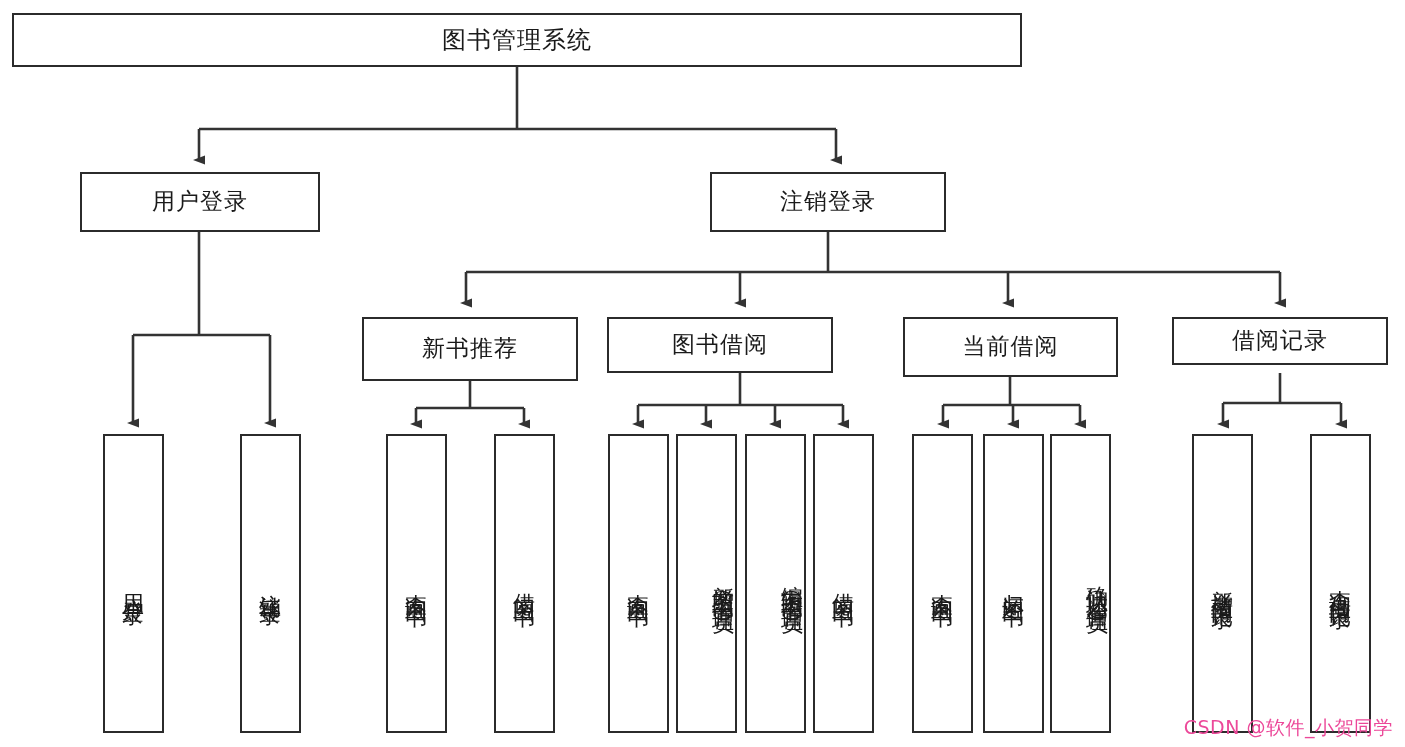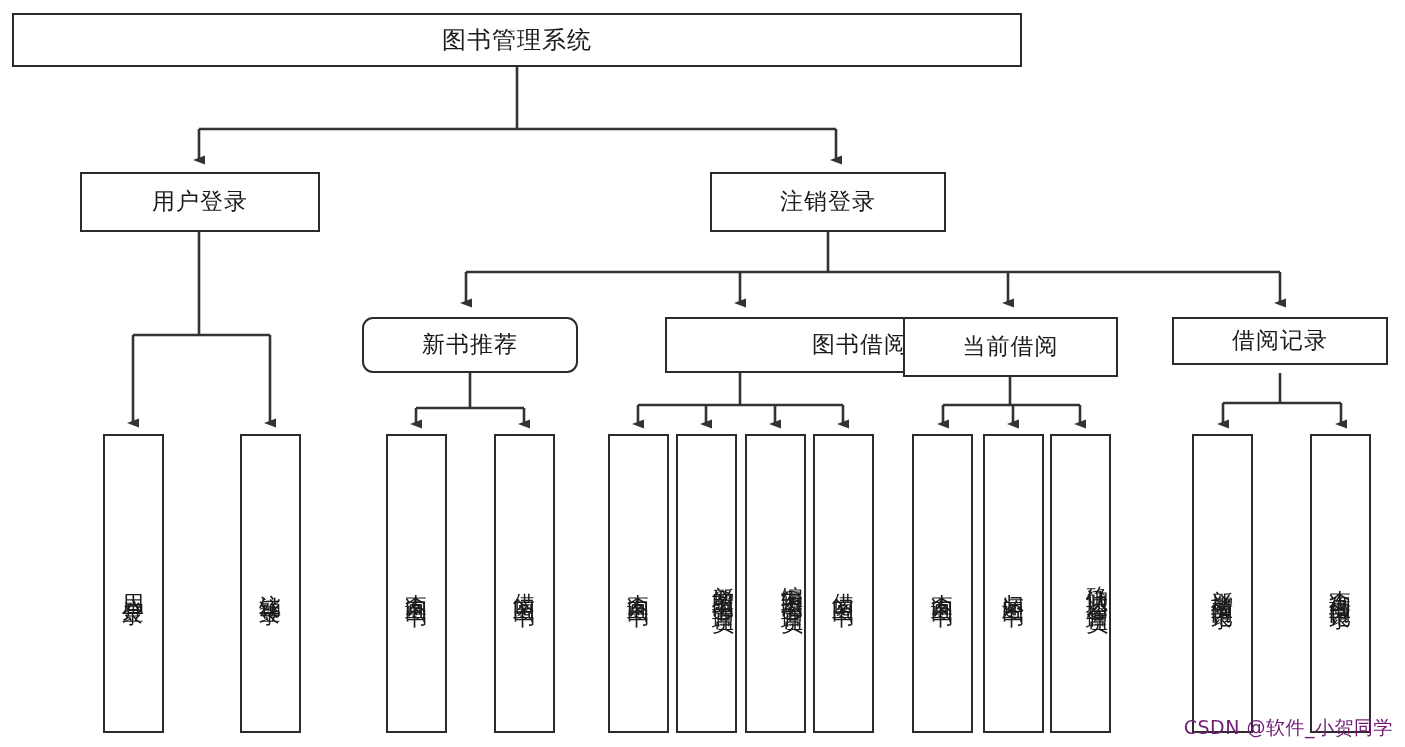--- a/index.html
+++ b/index.html
@@ -49,21 +49,21 @@
     justify-content:center;
     padding-top:4px;
     overflow:hidden;
   }
   .node.v.vshort{ align-items:center; padding-top:0; }
   .watermark{
     position:absolute;
     right:12px;
     bottom:6px;
     font-size:19px;
-    color:#701a75;
+    color:#ec4899;
     white-space:nowrap;
     z-index:3;
     letter-spacing:0.5px;
   }
 </style>
 </head>
 <body>
 
 <div id="canvas">
 
@@ -122,24 +122,24 @@
     <span>图书管理系统</span>
   </div>
 
   <div class="node h" style="left:80px;top:172px;width:240px;height:60px;">
     <span>用户登录</span>
   </div>
   <div class="node h" style="left:710px;top:172px;width:236px;height:60px;">
     <span>注销登录</span>
   </div>
 
-  <div class="node h" style="left:362px;top:317px;width:216px;height:56px;border-radius:11px;">
+  <div class="node h" style="left:362px;top:317px;width:216px;height:64px;">
     <span>新书推荐</span>
   </div>
-  <div class="node h" style="left:665px;top:317px;width:245px;height:56px;justify-content:flex-end;">
+  <div class="node h" style="left:607px;top:317px;width:226px;height:56px;">
     <span>图书借阅</span>
   </div>
   <div class="node h" style="left:903px;top:317px;width:215px;height:60px;">
     <span>当前借阅</span>
   </div>
   <div class="node h" style="left:1172px;top:317px;width:216px;height:48px;">
     <span>借阅记录</span>
   </div>
 
   <div class="node v vshort" style="left:103px;top:434px;width:61px;height:299px;">

